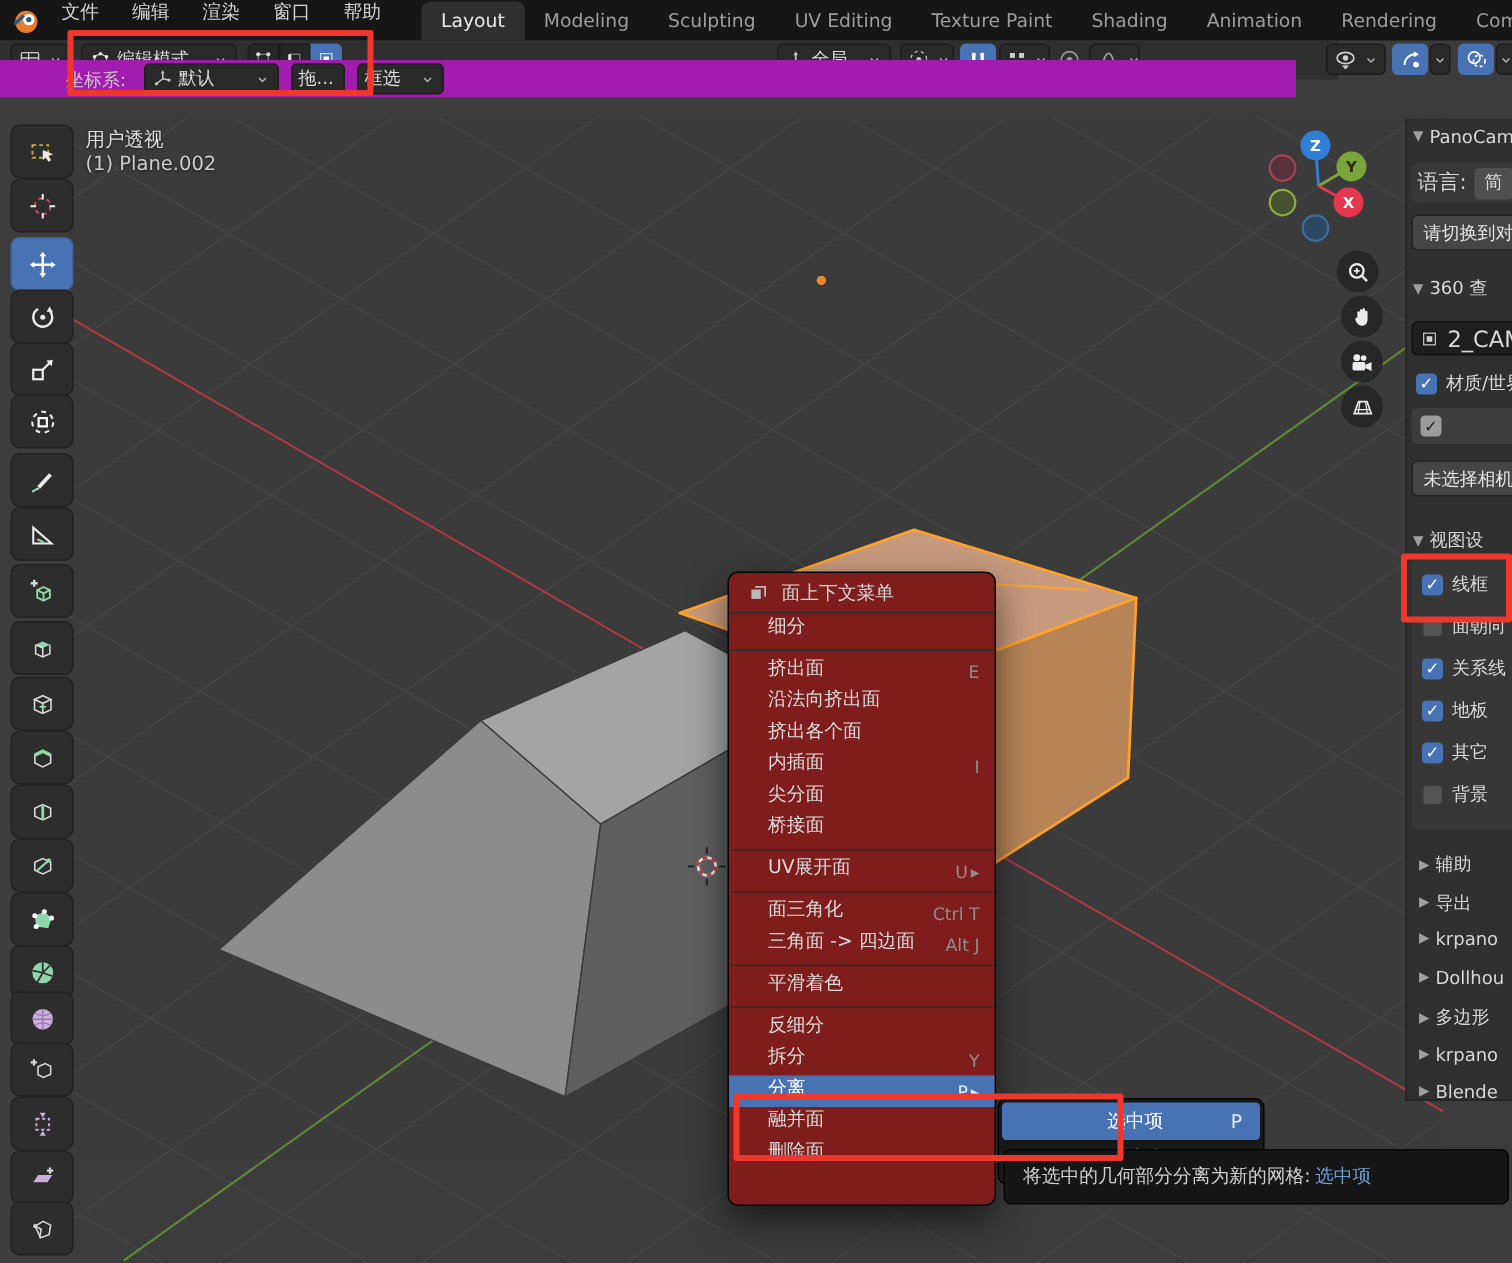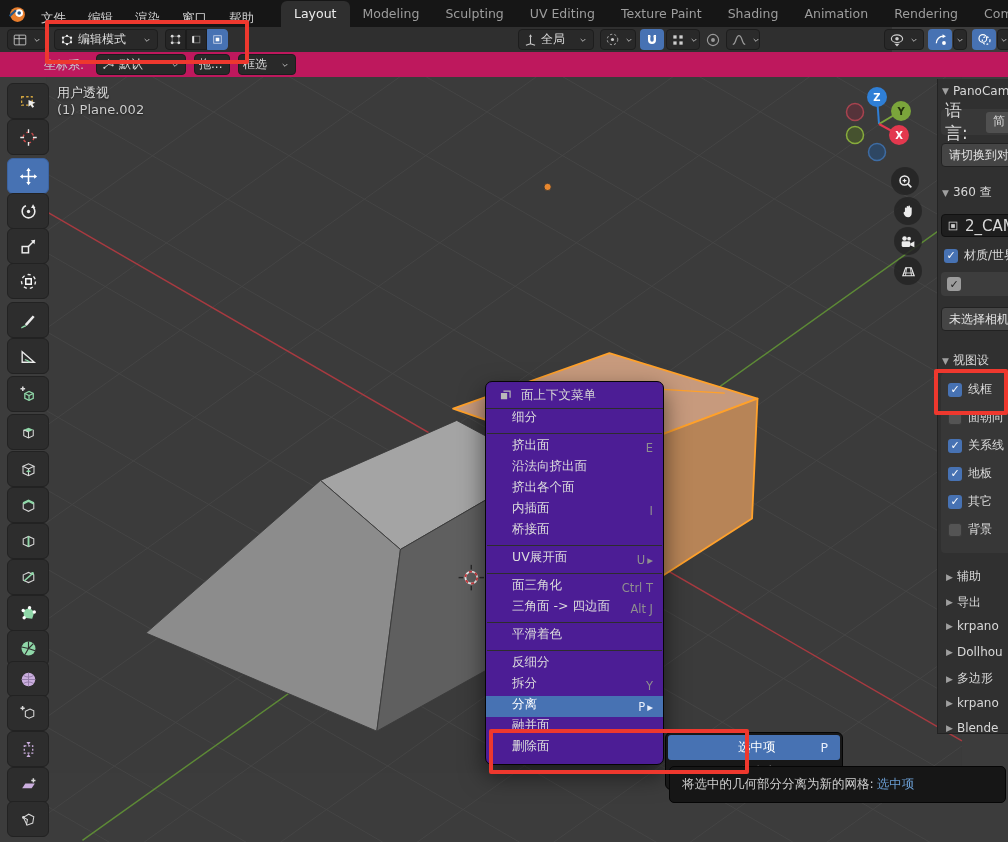--- a/index.html
+++ b/index.html
@@ -2,28 +2,28 @@
 <html><head>
 <meta charset="utf-8">
 <style>
   html,body{margin:0;padding:0}
   body{width:1008px;height:842px;position:relative;overflow:hidden;background:#3c3c3c;
        font-family:"DejaVu Sans","Liberation Sans",sans-serif;font-size:12px;color:#d8d8d8}
   .abs{position:absolute}
   svg{display:block}
   
   #topbar{position:absolute;left:0;top:0;width:1008px;height:27px;background:#161616;
-          display:flex;align-items:flex-end;z-index:5}
+          display:flex;align-items:flex-start;z-index:5}
   .tmenu{padding:0 11px;font-size:12.5px;color:#d4d4d4;white-space:nowrap}
   #tabs{display:flex;align-items:flex-end;height:27px;margin-left:16px}
   .tab{padding:5px 13px 6px;font-size:12.5px;color:#9d9d9d;border-radius:6px 6px 0 0;white-space:nowrap}
   .tab.active{background:#2f2f2f;color:#ececec}
   
   #hdr2{position:absolute;left:0;top:27px;width:892px;height:26px;background:#2f2f2f;z-index:5}
-  #hdr3{position:absolute;left:0;top:52px;width:1008px;height:25px;background:#be185d;z-index:5}
+  #hdr3{position:absolute;left:0;top:40px;width:864px;height:25px;background:#a21caf;z-index:5}
   .dd{position:absolute;top:2px;height:21px;background:#292929;border:1px solid #1d1d1d;border-radius:4px;
       display:flex;align-items:center;padding:0 4px;gap:3px;box-sizing:border-box}
   .dd .lbl{font-size:12px;color:#dcdcdc;white-space:nowrap}
   .hmenu{font-size:12.5px;color:#d4d4d4;padding:0 9px;white-space:nowrap}
   .selbtn{width:21px;height:21px;background:#262626;border:1px solid #1c1c1c;display:flex;
           align-items:center;justify-content:center;box-sizing:border-box}
   .selbtn.active{background:#4772b3;border-color:#4772b3}
   .togbtn{position:absolute;top:2px;height:21px;display:flex;align-items:center;justify-content:center;
           border-radius:4px;box-sizing:border-box}
   .blue{background:#4772b3}
@@ -44,22 +44,22 @@
   .pchev{color:#9f9f9f;font-size:9px}
   .pbox{position:absolute;left:3px;width:75px;border-radius:4px;box-sizing:border-box}
   .pbtn{background:#454545;border:1px solid #222;color:#e4e4e4;font-size:12px;display:flex;align-items:center;padding:0 7px;white-space:nowrap}
   .cbrow{position:absolute;left:10px;display:flex;align-items:center;gap:6px;white-space:nowrap;font-size:12px;color:#dadada}
   .cb{width:14px;height:14px;border-radius:3px;box-sizing:border-box;display:flex;align-items:center;justify-content:center;
       font-size:11px;line-height:1}
   .cb.on{background:#4772b3;color:#fff}
   .cb.off{background:#545454;border:1px solid #3a3a3a}
   .cb.lite{background:#9c9c9c;color:#222}
   
-  #cmenu{position:absolute;left:485px;top:381px;width:179px;background:#4c1d95;border:1px solid #050505;
-         border-radius:7px;box-shadow:0 10px 24px rgba(0,0,0,.55);z-index:30;padding-bottom:5px;box-sizing:border-box}
+  #cmenu{position:absolute;left:485px;top:381px;width:179px;background:#7f1d1d;border:1px solid #050505;
+         border-radius:7px;box-shadow:0 10px 24px rgba(0,0,0,.55);z-index:30;padding-bottom:23px;box-sizing:border-box}
   .cm-header{display:flex;align-items:center;gap:8px;height:25px;padding:1px 12px 0;font-size:12.5px;color:#d6d6d6;
              border-bottom:1px solid #2d2d2d}
   .cm-item{height:21px;display:flex;padding:0 10px 0 26px;font-size:12.5px;color:#dcdcdc}
   .cm-item .sc{margin-left:auto;color:#8f8f8f;font-size:11.5px;display:flex;align-items:center;gap:2px}
   .cm-item.hl{background:#4772b3;color:#fff}
   .cm-item.hl .sc{color:#e8eefb}
   .cm-sep{height:1px;background:#2d2d2d;margin:3px 1px}
   
   #smenu{position:absolute;left:665px;top:732px;width:178px;background:#181818;border:1px solid #050505;
          border-radius:6px;z-index:31;padding:2px 0 4px;box-sizing:border-box}
@@ -602,21 +602,21 @@
       </svg>
     </span>
   </div>
 
 <div id="panel">
   <div class="phead" style="top:5px">
     <span class="pchev">▼</span>
     <span>PanoCamA</span>
   </div>
   <div class="pbox" style="top:30px;height:26px;background:#383838;display:flex;align-items:center;padding:0 4px">
-    <span style="font-size:17px">语言:</span>
+    <span style="font-size:14px">语言:</span>
     <span style="background:#505050;border-radius:3px;height:19px;margin-left:5px;padding:1px 7px;font-size:12px">简</span>
   </div>
   <div class="pbox pbtn" style="top:64px;height:24px">请切换到对</div>
   <div class="phead" style="top:105px">
     <span class="pchev">▼</span>
     <span>360 查</span>
   </div>
   <div class="pbox" style="top:135px;height:23px;background:#1e1e1e;border:1px solid #111;display:flex;align-items:center;padding:0 4px;gap:5px">
     <span id="objic">
         <svg width="14" height="14" viewBox="0 0 18 18">
@@ -724,20 +724,23 @@
       <div class="cm-item">
         <span>挤出各个面</span>
       </div>
       <div class="cm-item">
         <span>内插面</span>
         <span class="sc">
           <span>I</span>
         </span>
       </div>
       <div class="cm-item">
+        <span>尖分面</span>
+      </div>
+      <div class="cm-item">
         <span>桥接面</span>
       </div>
       <div class="cm-sep"></div>
       <div class="cm-item">
         <span>UV展开面</span>
         <span class="sc">
           <span>U</span>
           <span>▸</span>
         </span>
       </div>

